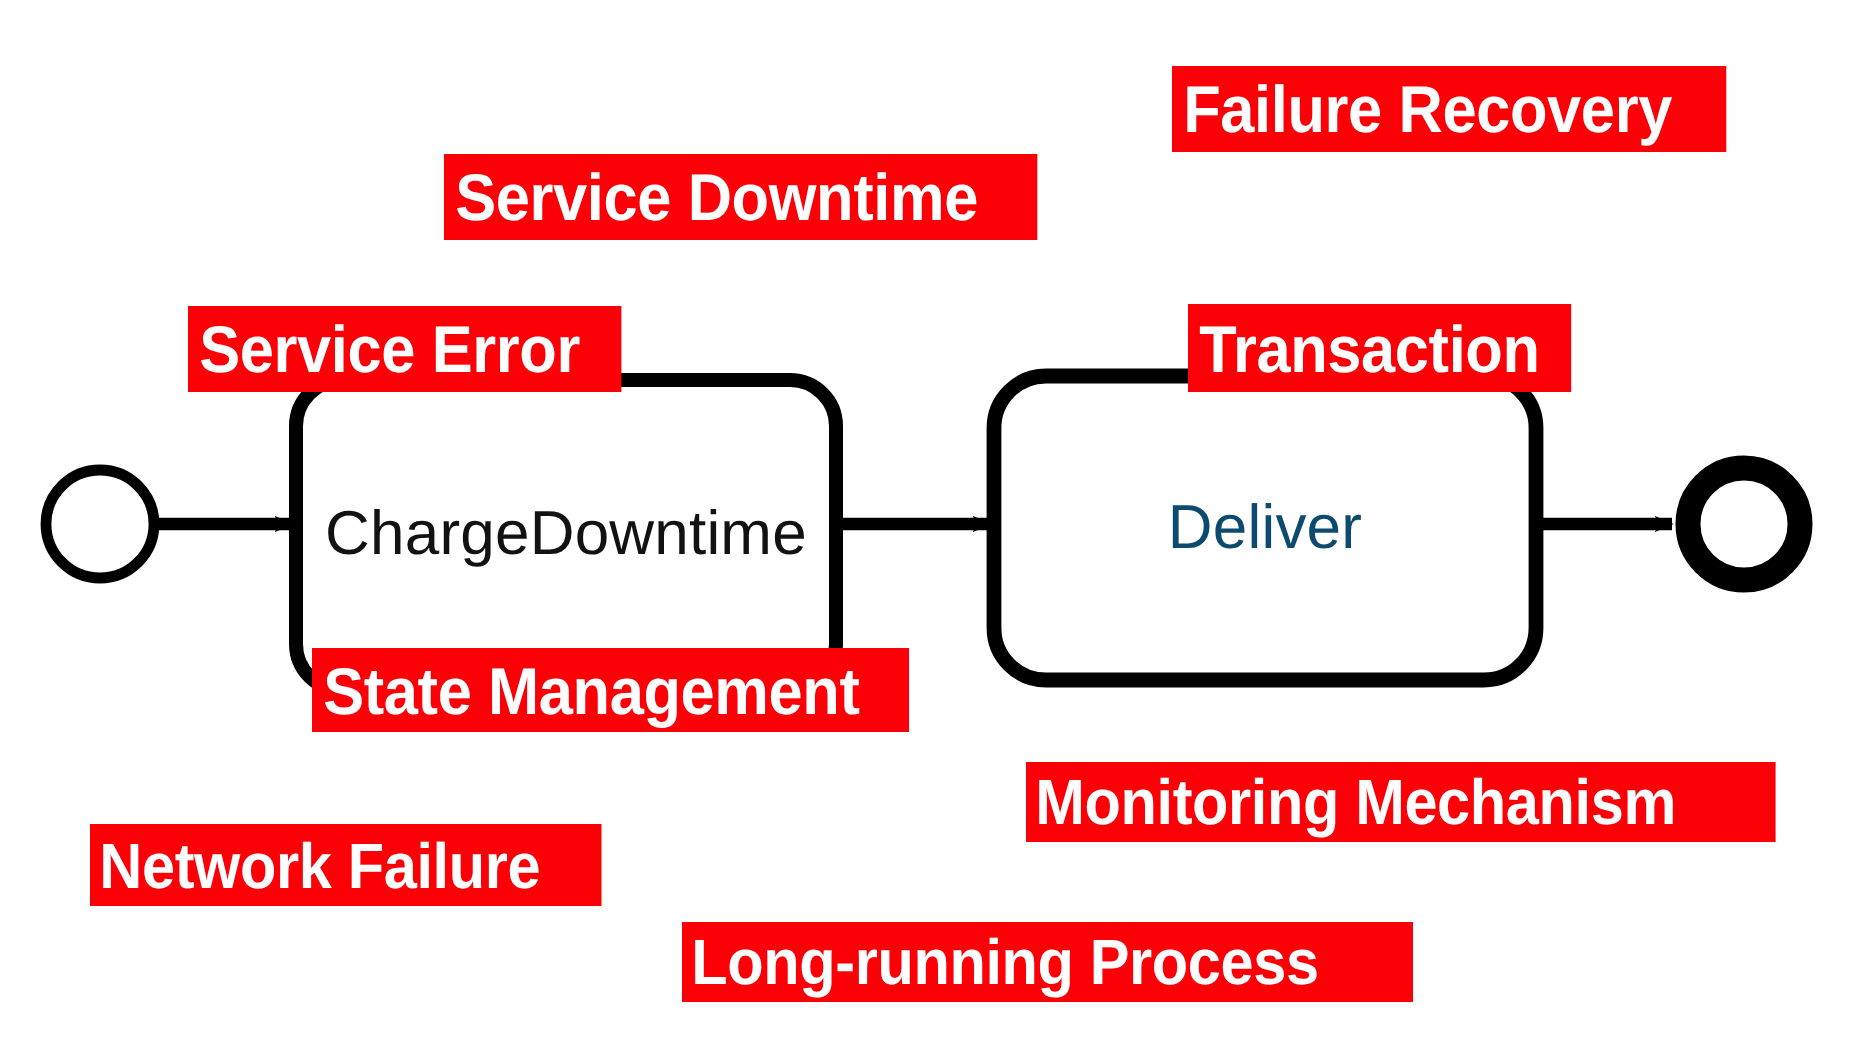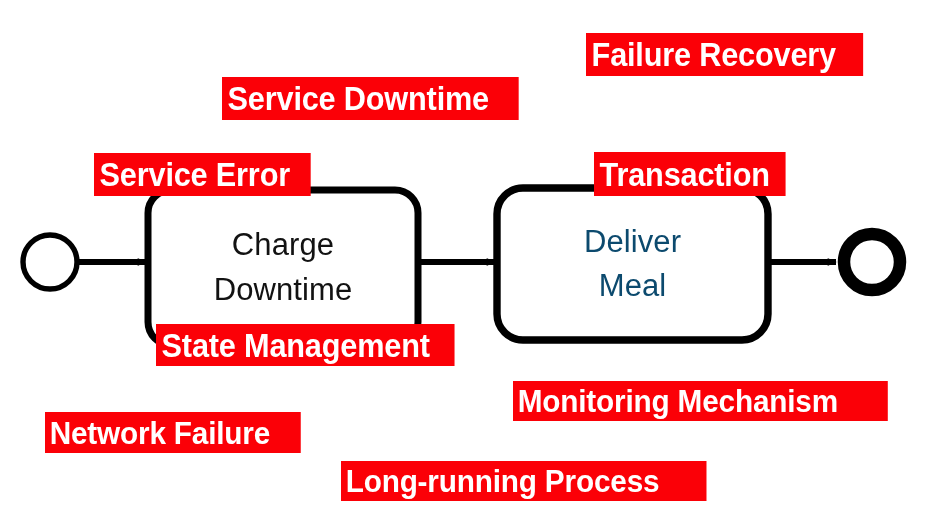--- a/index.html
+++ b/index.html
@@ -19,21 +19,21 @@
   #flow-svg {
     position: absolute;
     left: 0;
     top: 0;
     width: 937px;
     height: 525px;
   }
   .task-text {
     position: absolute;
     display: flex;
-    flex-direction: column;
+    flex-direction: row;
     align-items: center;
     justify-content: center;
     text-align: center;
     color: #121212;
     font-family: "Liberation Sans", sans-serif;
     font-weight: 400;
     font-size: 31px;
     line-height: 1.42;
     letter-spacing: 0.1px;
     pointer-events: none;
@@ -82,21 +82,20 @@
     <circle cx="872" cy="262" r="28" fill="#ffffff" stroke="#000000" stroke-width="12.5"></circle>
   </svg>
 
   <div class="task-text" style="left: 148px; top: 190px; width: 270px; height: 155px; color: rgb(18, 18, 18);">
     <span>Charge</span>
     <span>Downtime</span>
   </div>
 
   <div class="task-text" style="left: 497px; top: 188px; width: 271px; height: 152px; color: #0c4a6e;">
     <span>Deliver</span>
-    <span>Meal</span>
   </div>
 
   <div class="anno" style="left: 586px; top: 33px; width: 298px; height: 43px; font-size: 33px; padding-left: 6px; background: rgb(251, 0, 7); color: rgb(255, 255, 255);">Failure Recovery</div>
   <div class="anno" style="left: 222px; top: 77px; width: 319px; height: 43px; font-size: 33px; padding-left: 6px; background: rgb(251, 0, 7); color: rgb(255, 255, 255);">Service Downtime</div>
   <div class="anno" style="left: 94px; top: 153px; width: 233px; height: 43px; font-size: 33px; padding-left: 6px; background: rgb(251, 0, 7); color: rgb(255, 255, 255);">Service Error</div>
   <div class="anno" style="left: 594px; top: 152px; width: 206px; height: 44px; font-size: 33px; padding-left: 6px; background: rgb(251, 0, 7); color: rgb(255, 255, 255);">Transaction</div>
   <div class="anno" style="left: 156px; top: 324px; width: 321px; height: 42px; font-size: 33px; padding-left: 6px; background: rgb(251, 0, 7); color: rgb(255, 255, 255);">State Management</div>
   <div class="anno" style="left: 513px; top: 381px; width: 403px; height: 40px; font-size: 32px; padding-left: 5px; background: rgb(251, 0, 7); color: rgb(255, 255, 255);">Monitoring Mechanism</div>
   <div class="anno" style="left: 45px; top: 412px; width: 275px; height: 41px; font-size: 32px; padding-left: 5px; background: rgb(251, 0, 7); color: rgb(255, 255, 255);">Network Failure</div>
   <div class="anno" style="left: 341px; top: 461px; width: 393px; height: 40px; font-size: 32px; padding-left: 5px; background: rgb(251, 0, 7); color: rgb(255, 255, 255);">Long-running Process</div>

